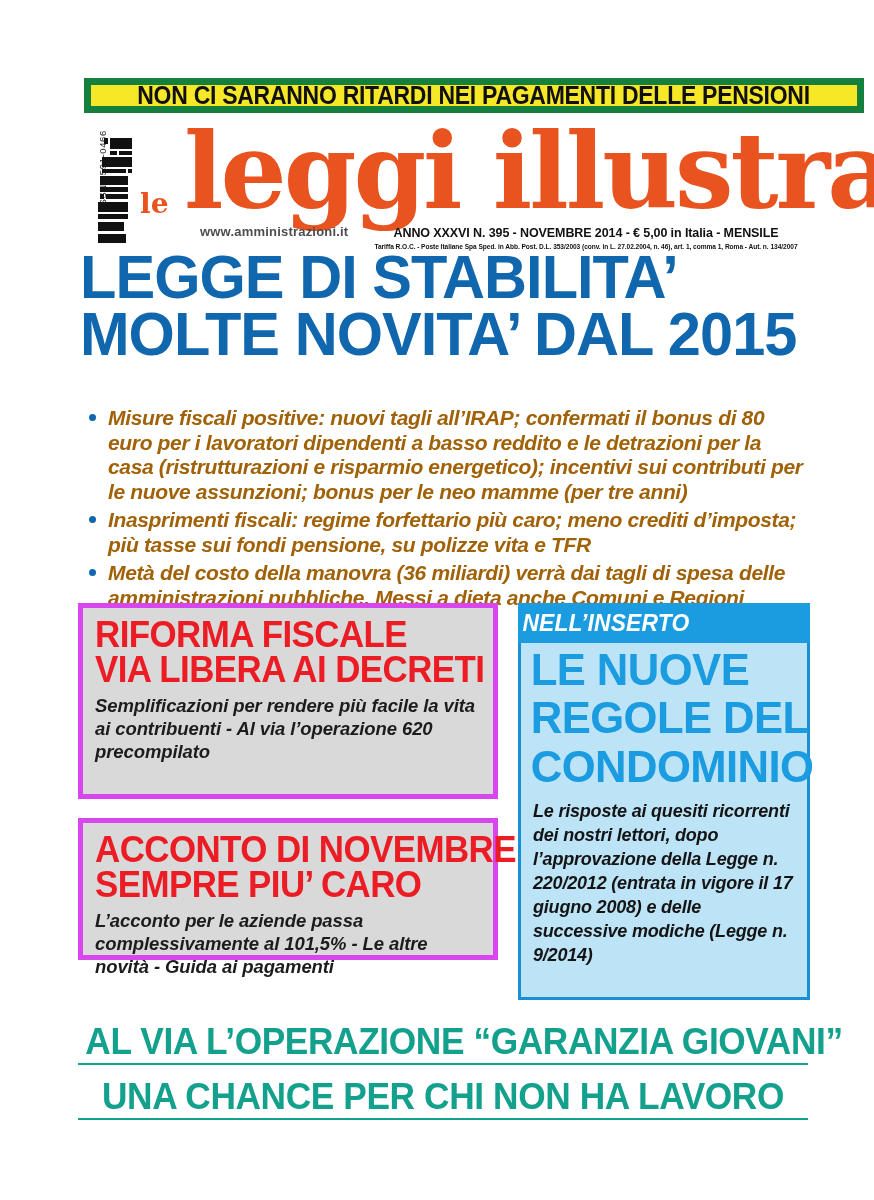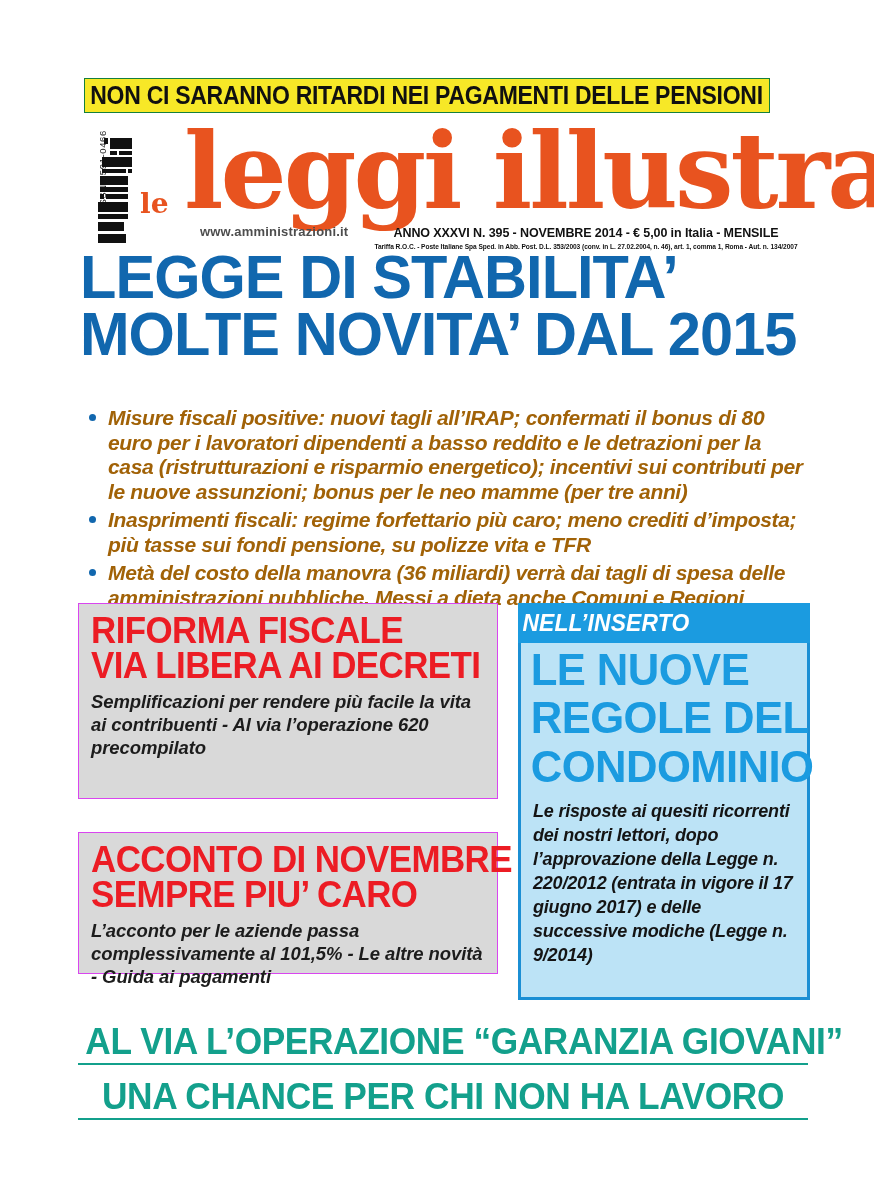--- a/index.html
+++ b/index.html
@@ -19,24 +19,24 @@
     height: 1200px;
     background: #ffffff;
     box-sizing: border-box;
   }
 
   
   .strap {
     position: absolute;
     left: 84px;
     top: 78px;
-    width: 686px;
+    width: 780px;
     height: 35px;
     background: #F7E827;
-    border: 1px solid #15803d;
+    border: 7px solid #15803d;
     box-sizing: border-box;
     display: flex;
     align-items: center;
     justify-content: center;
   }
   .strap-text {
     font-family: "Liberation Sans Narrow", "Liberation Sans", sans-serif;
     font-weight: bold;
     font-size: 25px;
     line-height: 1;
@@ -201,26 +201,26 @@
     border-radius: 50%;
     background: #1167AE;
   }
 
   
   .box-left {
     position: absolute;
     left: 78px;
     width: 420px;
     background: #D9D9D9;
-    border: 1px solid #d946ef;
+    border: 5px solid #d946ef;
     box-sizing: border-box;
     padding: 10px 12px 12px 12px;
   }
   #box-riforma { top: 603px; height: 196px; }
-  #box-acconto { top: 818px; height: 142px; margin-top: 14px; }
+  #box-acconto { top: 818px; height: 142px; }
 
   .box-title {
     font-family: "Liberation Sans Narrow", "Liberation Sans", sans-serif;
     font-weight: bold;
     font-size: 36px;
     line-height: 0.96;
     color: #EC1C24;
     letter-spacing: -0.6px;
     white-space: nowrap;
     transform: scaleX(0.97);
@@ -379,21 +379,21 @@
     <div class="box-sub">L’acconto per le aziende passa complessivamente al 101,5% - Le altre novità - Guida ai pagamenti</div>
   </div>
 
   <div class="box-right">
     <div class="insert-header">
       <div class="insert-header-text">NELL’INSERTO</div>
     </div>
     <div class="insert-title">LE NUOVE</div>
     <div class="insert-title">REGOLE DEL</div>
     <div class="insert-title">CONDOMINIO</div>
-    <div class="insert-body">Le risposte ai quesiti ricorrenti dei nostri lettori, dopo l’approvazione della Legge n. 220/2012 (entrata in vigore il 17 giugno 2017) e delle successive modiche (Legge n. 9/2014)</div>
+    <div class="insert-body">Le risposte ai quesiti ricorrenti dei nostri lettori, dopo l’approvazione della Legge n. 220/2012 (entrata in vigore il 17 giugno 2008) e delle successive modiche (Legge n. 9/2014)</div>
   </div>
 
   <div class="bottom">
     <div class="bottom-line">AL VIA L’OPERAZIONE “GARANZIA GIOVANI”</div>
     <div class="bottom-rule"></div>
     <div class="bottom-line">UNA CHANCE PER CHI NON HA LAVORO</div>
     <div class="bottom-rule"></div>
   </div>
 
 </div>

